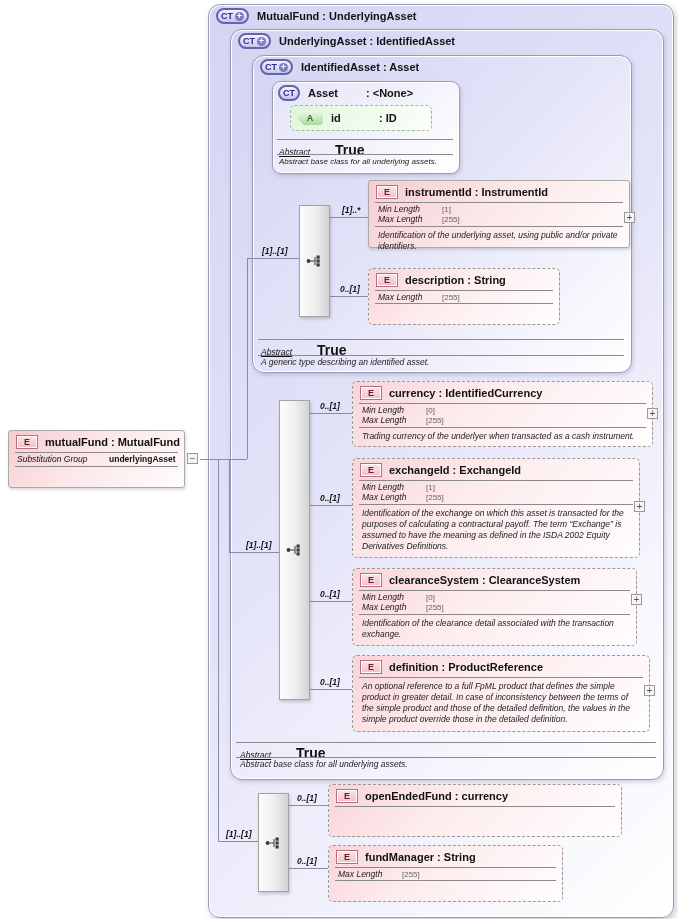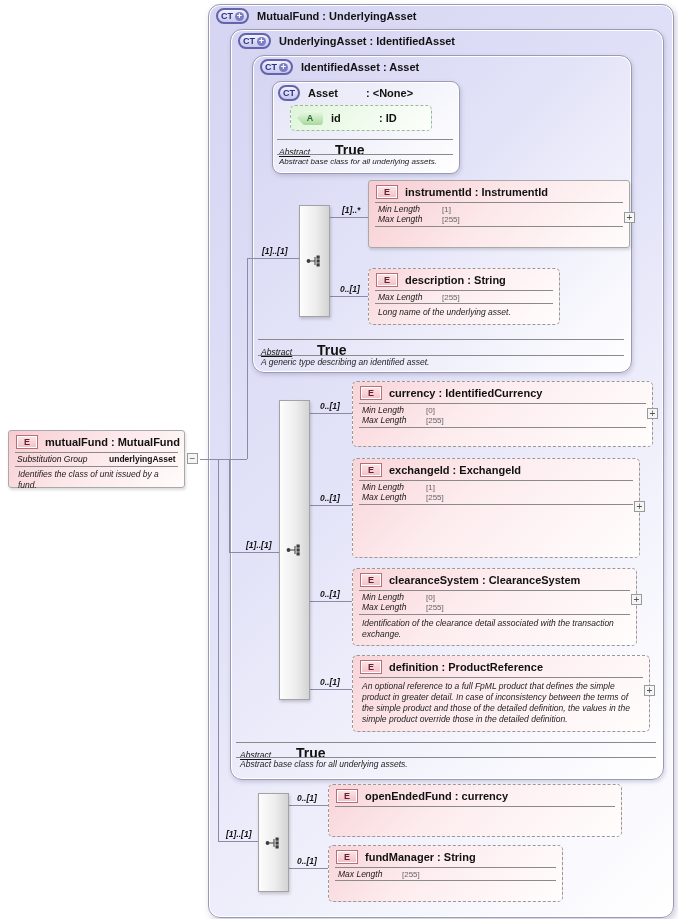--- a/index.html
+++ b/index.html
@@ -193,86 +193,87 @@
     <div class="el-header">
       <span class="e-badge">E</span>
       <span>mutualFund : MutualFund</span>
     </div>
     <div class="hr"></div>
     <div class="sub-row">
       <span class="sub-label">Substitution Group</span>
       <span class="sub-value">underlyingAsset</span>
     </div>
     <div class="hr"></div>
-    <div class="annot" style="padding-top:1px;">Identifies the class of unit issued by a fund.</div>
   </div>
 
   <div class="el-box" style="left:368px;top:180px;width:262px;height:68px;">
     <div class="el-header">
       <span class="e-badge">E</span>
       <span>instrumentId : InstrumentId</span>
     </div>
     <div class="hr"></div>
     <div class="facet-row">
         <span class="facet-label">Min Length</span>
         <span class="facet-value">[1]</span>
       </div>
     <div class="facet-row">
         <span class="facet-label">Max Length</span>
         <span class="facet-value">[255]</span>
       </div>
     <div class="hr"></div>
+    <div class="annot">Identification of the underlying asset, using public and/or private identifiers.</div>
   </div>
 
   <div class="el-box dashed" style="left:368px;top:268px;width:192px;height:57px;">
     <div class="el-header">
       <span class="e-badge">E</span>
       <span>description : String</span>
     </div>
     <div class="hr"></div>
     <div class="facet-row">
         <span class="facet-label">Max Length</span>
         <span class="facet-value">[255]</span>
       </div>
     <div class="hr"></div>
-    <div class="annot">Long name of the underlying asset.</div>
   </div>
 
   <div class="el-box dashed" style="left:352px;top:381px;width:301px;height:66px;">
     <div class="el-header">
       <span class="e-badge">E</span>
       <span>currency : IdentifiedCurrency</span>
     </div>
     <div class="hr"></div>
     <div class="facet-row">
         <span class="facet-label">Min Length</span>
         <span class="facet-value">[0]</span>
       </div>
     <div class="facet-row">
         <span class="facet-label">Max Length</span>
         <span class="facet-value">[255]</span>
       </div>
     <div class="hr"></div>
+    <div class="annot">Trading currency of the underlyer when transacted as a cash instrument.</div>
   </div>
 
   <div class="el-box dashed" style="left:352px;top:458px;width:288px;height:100px;">
     <div class="el-header">
       <span class="e-badge">E</span>
       <span>exchangeId : ExchangeId</span>
     </div>
     <div class="hr"></div>
     <div class="facet-row">
         <span class="facet-label">Min Length</span>
         <span class="facet-value">[1]</span>
       </div>
     <div class="facet-row">
         <span class="facet-label">Max Length</span>
         <span class="facet-value">[255]</span>
       </div>
     <div class="hr"></div>
+    <div class="annot">Identification of the exchange on which this asset is transacted for the purposes of calculating a contractural payoff. The term “Exchange” is assumed to have the meaning as defined in the ISDA 2002 Equity Derivatives Definitions.</div>
   </div>
 
   <div class="el-box dashed" style="left:352px;top:568px;width:285px;height:78px;">
     <div class="el-header">
       <span class="e-badge">E</span>
       <span>clearanceSystem : ClearanceSystem</span>
     </div>
     <div class="hr"></div>
     <div class="facet-row">
         <span class="facet-label">Min Length</span>

